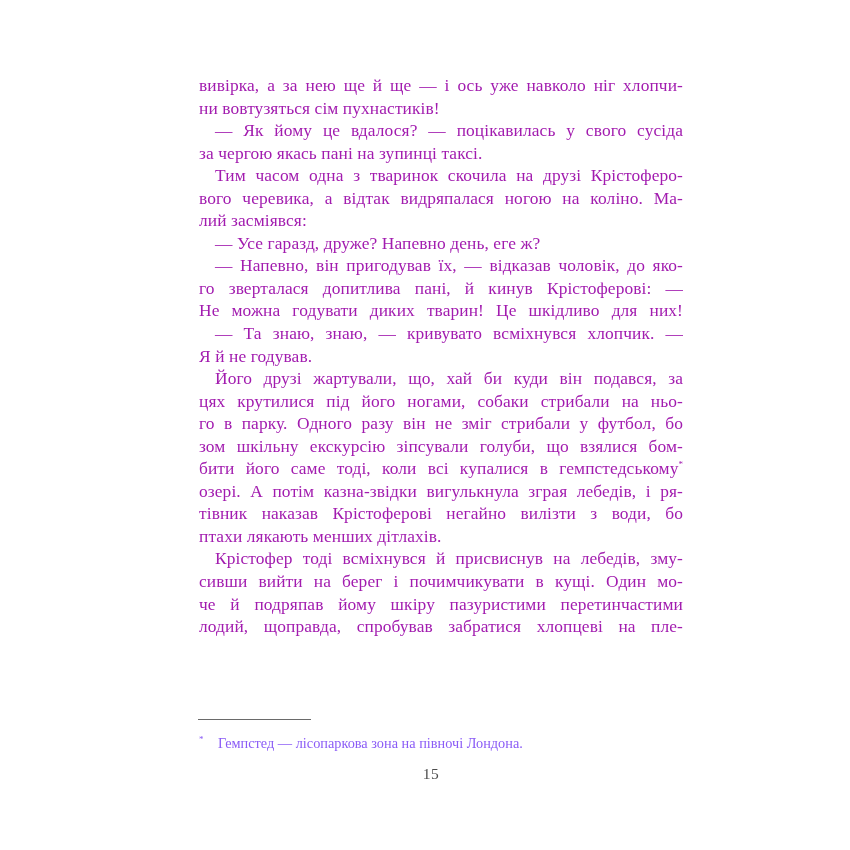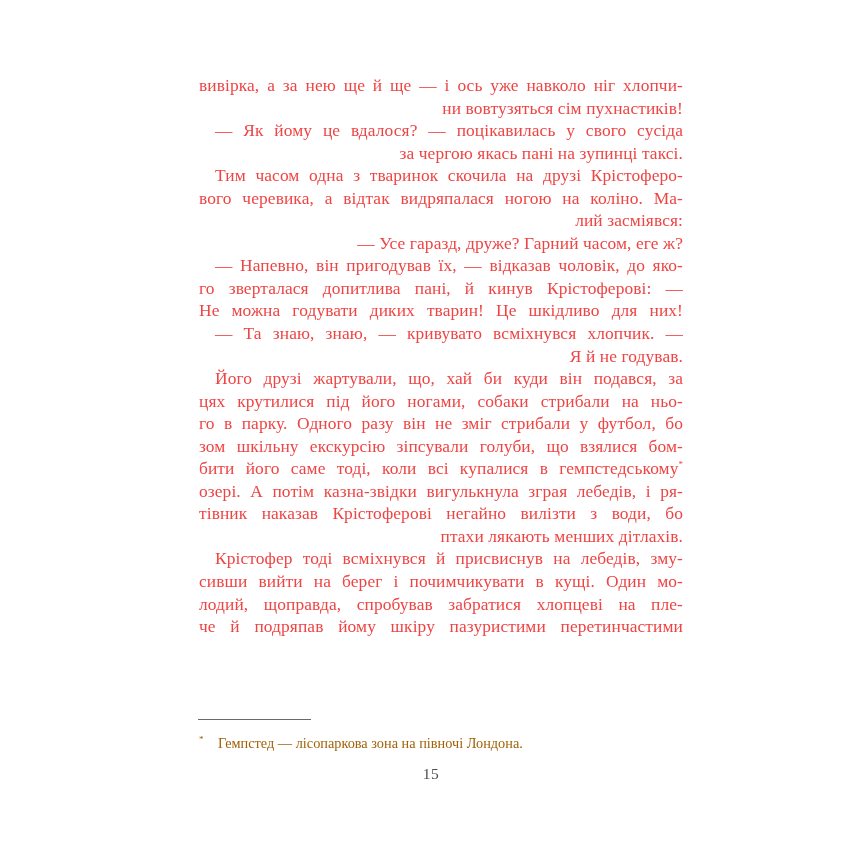--- a/index.html
+++ b/index.html
@@ -21,21 +21,21 @@
     position: absolute;
     left: 199px;
     top: 74px;
     width: 484px;
     font-size: 17.4px;
     line-height: 22.55px;
     color: #3a3a3a;
     letter-spacing: 0.1px;
   }
   .line {
-    text-align: right;
+    text-align: left;
     white-space: normal;
   }
   .line.just {
     text-align: justify;
     text-align-last: justify;
     text-justify: inter-word;
   }
   .line.indent {
     padding-left: 16px;
   }
@@ -55,21 +55,21 @@
     border: none;
     margin: 0;
   }
   .footnote {
     position: absolute;
     left: 199px;
     top: 729px;
     width: 484px;
     font-size: 14.3px;
     line-height: 20px;
-    color: #a16207;
+    color: #8b5cf6;
   }
   .fn-marker {
     display: inline-block;
     width: 19px;
     font-size: 9px;
     vertical-align: 6px;
   }
   .page-number {
     position: absolute;
     left: 6px;
@@ -78,45 +78,45 @@
     text-align: center;
     font-size: 15.5px;
     letter-spacing: 0.5px;
     color: #4d4d4d;
   }
 </style>
 </head>
 <body style="background: rgb(255, 255, 255);">
 
 <div class="page">
-  <main class="text-block" style="color: #ef4444;">
+  <main class="text-block" style="color: #a21caf;">
       <div class="line just"><span>вивірка, а за нею ще й ще — і ось уже навколо ніг хлопчи-</span></div>
       <div class="line"><span>ни вовтузяться сім пухнастиків!</span></div>
       <div class="line indent just"><span>— Як йому це вдалося? — поцікавилась у свого сусіда</span></div>
       <div class="line"><span>за чергою якась пані на зупинці таксі.</span></div>
       <div class="line indent just"><span>Тим часом одна з тваринок скочила на друзі Крістоферо-</span></div>
       <div class="line just"><span>вого черевика, а відтак видряпалася ногою на коліно. Ма-</span></div>
       <div class="line"><span>лий засміявся:</span></div>
-      <div class="line indent"><span>— Усе гаразд, друже? Гарний часом, еге ж?</span></div>
+      <div class="line indent"><span>— Усе гаразд, друже? Напевно день, еге ж?</span></div>
       <div class="line indent just"><span>— Напевно, він пригодував їх, — відказав чоловік, до яко-</span></div>
       <div class="line just"><span>го зверталася допитлива пані, й кинув Крістоферові: —</span></div>
       <div class="line just"><span>Не можна годувати диких тварин! Це шкідливо для них!</span></div>
       <div class="line indent just"><span>— Та знаю, знаю, — кривувато всміхнувся хлопчик. —</span></div>
       <div class="line"><span>Я й не годував.</span></div>
       <div class="line indent just"><span>Його друзі жартували, що, хай би куди він подався, за</span></div>
       <div class="line just"><span>цях крутилися під його ногами, собаки стрибали на ньо-</span></div>
       <div class="line just"><span>го в парку. Одного разу він не зміг стрибали у футбол, бо</span></div>
       <div class="line just"><span>зом шкільну екскурсію зіпсували голуби, що взялися бом-</span></div>
       <div class="line just"><span>бити його саме тоді, коли всі купалися в гемпстедському</span><sup class="fnref">*</sup></div>
       <div class="line just"><span>озері. А потім казна-звідки вигулькнула зграя лебедів, і ря-</span></div>
       <div class="line just"><span>тівник наказав Крістоферові негайно вилізти з води, бо</span></div>
       <div class="line"><span>птахи лякають менших дітлахів.</span></div>
       <div class="line indent just"><span>Крістофер тоді всміхнувся й присвиснув на лебедів, зму-</span></div>
       <div class="line just"><span>сивши вийти на берег і почимчикувати в кущі. Один мо-</span></div>
+      <div class="line just"><span>че й подряпав йому шкіру пазуристими перетинчастими</span></div>
       <div class="line just"><span>лодий, щоправда, спробував забратися хлопцеві на пле-</span></div>
-      <div class="line just"><span>че й подряпав йому шкіру пазуристими перетинчастими</span></div>
     </main>
   <hr class="footnote-rule" style="background: rgb(106, 106, 106);">
   <div class="footnote">
     <span class="fn-marker">*</span><span class="fn-text">Гемпстед — лісопаркова зона на півночі Лондона.</span>
   </div>
   <div class="page-number" style="color: rgb(77, 77, 77);">15</div>
 </div>
 
 </body></html>

